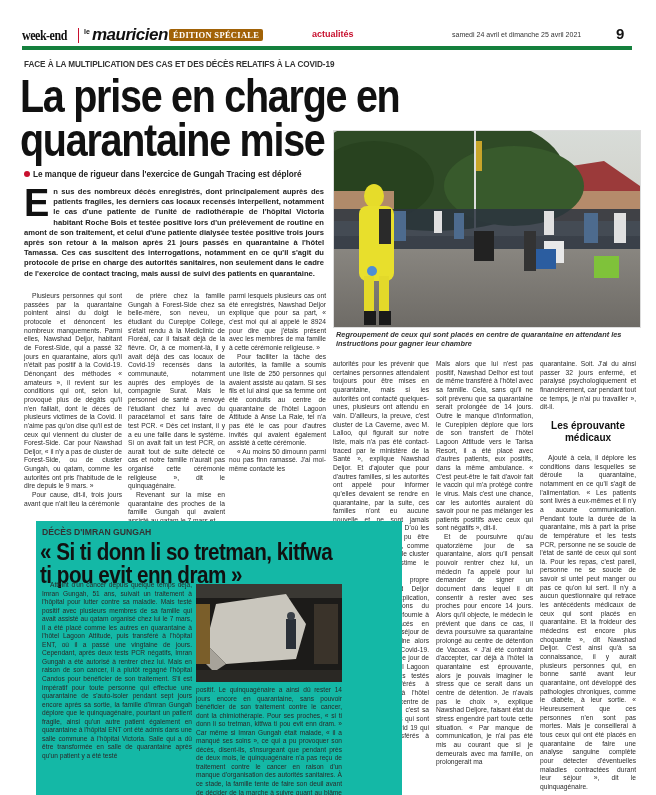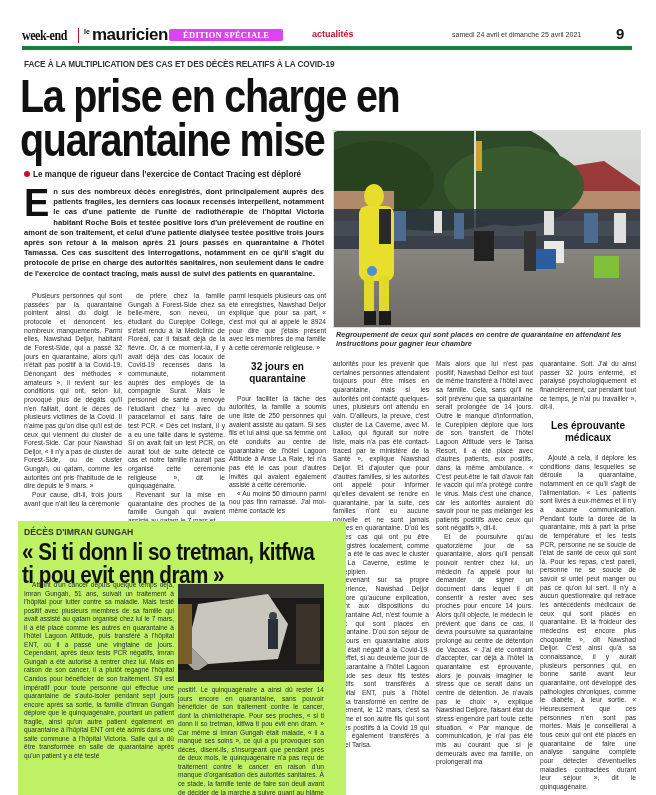--- a/index.html
+++ b/index.html
@@ -4,22 +4,22 @@
 <style>
   html, body { margin:0; padding:0; background:#ffffff; }
   body { width:656px; height:795px; position:relative; overflow:hidden; font-family:"Liberation Sans", sans-serif; color:#222; }
   .abs { position:absolute; }
 
   
   #masthead { left:22px; top:26px; width:610px; height:20px; border-bottom:4px solid #15803d; }
   .brand-weekend { left:0; top:1px; font-family:"Liberation Serif", serif; font-weight:bold; font-size:15px; letter-spacing:-0.6px; color:#111; transform:scaleX(0.8); transform-origin:left; }
   .brand-sep { left:56px; top:2px; width:1px; height:15px; background:#c8102e; }
   .brand-le { left:62px; top:2px; font-size:7px; font-weight:bold; color:#111; }
-  .brand-mauricien { left:70px; top:-1px; font-size:17px; font-weight:bold; letter-spacing:-0.5px; color:#111; }
-  .brand-edition { left:147px; top:3px; background:#d946ef; color:#fff; font-family:"Liberation Serif", serif; font-weight:bold; font-size:8.5px; padding:1px 14px; border-radius:2px; letter-spacing:0.3px; }
+  .brand-mauricien { left:70px; top:-1px; font-size:17px; font-weight:bold; letter-spacing:-0.5px; color:#111;font-style:italic; }
+  .brand-edition { left:147px; top:3px; background:#a16207; color:#fff; font-family:"Liberation Serif", serif; font-weight:bold; font-size:8.5px; padding:1px 4px; border-radius:2px; letter-spacing:0.3px; }
   .section-label { left:290px; top:3px; font-size:9px; font-weight:bold; color:#c8102e; }
   .date-label { left:430px; top:5px; font-size:7px; color:#333; }
   .page-num { left:594px; top:-1px; font-size:15px; font-weight:bold; color:#111; }
 
   
   .kicker { left:24px; top:58px; font-size:9.5px; font-weight:bold; color:#333; letter-spacing:-0.1px; transform:scaleX(0.86); transform-origin:left; white-space:nowrap; }
   .headline { left:20px; top:74px; width:640px; font-family:"Liberation Sans", sans-serif; font-weight:bold; font-size:47px; line-height:44px; color:#111; letter-spacing:-1.5px; transform:scaleX(0.84); transform-origin:left; }
   .subhead { left:24px; top:170px; font-size:8.2px; font-weight:bold; color:#222; white-space:nowrap; }
   .subhead .dot { display:inline-block; width:6px; height:6px; border-radius:50%; background:#c8102e; margin-right:3px; vertical-align:0; }
 
@@ -37,21 +37,21 @@
   #col3 { left:229px; top:292px; width:97px; }
   #col4 { left:333px; top:360px; width:96px; }
   #col5 { left:436px; top:360px; width:97px; }
   #col6 { left:540px; top:360px; width:96px; }
 
   
   #photo { left:333px; top:130px; width:306px; height:196px; overflow:hidden; border:1px solid #ddd; }
   .caption { left:336px; top:330px; width:300px; text-align:left; font-size:7.4px; font-weight:bold; font-style:italic; color:#333; line-height:9px; }
 
   
-  #box { left:18px; top:521px; width:328px; height:274px; background:#bef264; }
+  #box { left:36px; top:521px; width:366px; height:274px; background:#14b8a6; }
   .box-kicker { left:6px; top:5px; font-size:9.8px; font-weight:bold; color:#333; transform:scaleX(0.88); transform-origin:left; white-space:nowrap; }
   .box-title { left:4px; top:19px; width:340px; font-size:24px; line-height:23px; font-weight:bold; color:#111; letter-spacing:-0.6px; transform:scaleX(0.86); transform-origin:left; }
   .box-col { font-size:6.6px; line-height:8.55px; text-align:justify; color:#2a2a2a; }
   .box-col p { margin:0; text-indent:8px; }
   #boxcol1 { left:6px; top:60px; width:150px; }
   #boxcol2 { left:160px; top:165px; width:146px; }
   #box-photo { left:160px; top:63px; width:146px; height:98px; background:#1e1d1b; overflow:hidden; }
 </style>
 </head>
 <body>
@@ -63,21 +63,21 @@
   <span class="abs brand-mauricien">mauricien</span>
   <span class="abs brand-edition">ÉDITION SPÉCIALE</span>
   <span class="abs section-label">actualités</span>
   <span class="abs date-label">samedi 24 avril et dimanche 25 avril 2021</span>
   <span class="abs page-num">9</span>
 </div>
 
 <div class="abs kicker">FACE À LA MULTIPLICATION DES CAS ET DES DÉCÈS RELATIFS À LA COVID-19</div>
 <div class="abs headline">La prise en charge en quarantaine mise en cause</div>
 <div class="abs subhead">
-  <span class="dot"></span><span>Le manque de rigueur dans l'exercice de Contact Tracing est déploré</span>
+  <span class="dot"></span><span>Le manque de rigueur dans l'exercice de Gungah Tracing est déploré</span>
 </div>
 
 <div class="abs lead">
   <span class="dropcap">E</span><span>n sus des nombreux décès enregistrés, dont principalement auprès des patients fragiles, les derniers cas locaux recensés interpellent, notamment le cas d'une patiente de l'unité de radiothérapie de l'hôpital Victoria habitant Roche Bois et testée positive lors d'un prélèvement de routine en amont de son traitement, et celui d'une patiente dialysée testée positive trois jours après son retour à la maison après 21 jours passés en quarantaine à l'hôtel Tamassa. Ces cas suscitent des interrogations, notamment en ce qu'il s'agit du protocole de prise en charge des autorités sanitaires, non seulement dans le cadre de l'exercice de contact tracing, mais aussi de suivi des patients en quarantaine.</span>
 </div>
 
 <div id="photo" class="abs">
   <svg width="306" height="196" viewBox="0 0 306 196">
     <defs>
       <linearGradient id="sky" x1="0" y1="0" x2="0" y2="1">
@@ -134,21 +134,20 @@
 <div id="col1" class="abs col">
   <p>Plusieurs personnes qui sont passées par la quarantaine pointent ainsi du doigt le protocole et dénoncent les nombreux manquements. Parmi elles, Nawshad Deljor, habitant de Forest-Side, qui a passé 32 jours en quarantaine, alors qu'il n'était pas positif à la Covid-19. Dénonçant des méthodes « amateurs », il revient sur les conditions qui ont, selon lui, provoqué plus de dégâts qu'il n'en faillait, dont le décès de plusieurs victimes de la Covid. Il n'aime pas qu'on dise qu'il est de ceux qui viennent du cluster de Forest-Side. Car pour Nawshad Deljor, « il n'y a pas de cluster de Forest-Side, ou de cluster Gungah, ou qatam, comme les autorités ont pris l'habitude de le dire depuis le 9 mars. »</p>
   <p>Pour cause, dit-il, trois jours avant que n'ait lieu la cérémonie</p>
 </div>
 <div id="col2" class="abs col">
   <p>de prière chez la famille Gungah à Forest-Side chez sa belle-mère, son neveu, un étudiant du Curepipe College, s'était rendu à la Mediclinic de Floréal, car il faisait déjà de la fièvre. Or, à ce moment-là, il y avait déjà des cas locaux de Covid-19 recensés dans la communauté, notamment auprès des employés de la compagnie Surat. Mais le personnel de santé a renvoyé l'étudiant chez lui avec du paracétamol et sans faire de test PCR. « Dès cet instant, il y a eu une faille dans le système. Si on avait fait un test PCR, on aurait tout de suite détecté ce cas et notre famille n'aurait pas organisé cette cérémonie religieuse », dit le quinquagénaire.</p>
   <p>Revenant sur la mise en quarantaine des proches de la famille Gungah qui avaient assisté au qatam le 7 mars et</p>
 </div>
 <div id="col3" class="abs col">
   <p style="text-indent:0">parmi lesquels plusieurs cas ont été enregistrés, Nawshad Deljor explique que pour sa part, « c'est moi qui ai appelé le 8924 pour dire que j'étais présent avec les membres de ma famille à cette cérémonie religieuse. »</p>
-  <div class="subhead2">32 jours en quarantaine</div>
   <p>Pour faciliter la tâche des autorités, la famille a soumis une liste de 250 personnes qui avaient assisté au qatam. Si ses fils et lui ainsi que sa femme ont été conduits au centre de quarantaine de l'hôtel Lagoon Attitude à Anse La Raie, tel n'a pas été le cas pour d'autres invités qui avaient également assisté à cette cérémonie.</p>
   <p>« Au moins 50 dimounn parmi nou pas finn ramassé. J'ai moi-même contacté les</p>
 </div>
 <div id="col4" class="abs col">
   <p style="text-indent:0">autorités pour les prévenir que certaines personnes attendaient toujours pour être mises en quarantaine, mais si les autorités ont contacté quelques-unes, plusieurs ont attendu en vain. D'ailleurs, la preuve, c'est cluster de La Caverne, avec M. Lalloo, qui figurait sur notre liste, mais n'a pas été contact-traced par le ministère de la Santé », explique Nawshad Deljor. Et d'ajouter que pour d'autres familles, si les autorités ont appelé pour informer qu'elles devaient se rendre en quarantaine, par la suite, ces familles n'ont eu aucune nouvelle et ne sont jamais parties en quarantaine. D'où les autres cas qui ont pu être enregistrés localement, comme cela a été le cas avec le cluster de La Caverne, estime le Curepipien.</p>
   <p>Revenant sur sa propre expérience, Nawshad Deljor déplore qu'aucune explication, quant aux dispositions du Quarantaine Act, n'est fournie à ceux qui sont placés en quarantaine. D'où son séjour de 32 jours en quarantaine alors qu'il était négatif à la Covid-19. En effet, si au deuxième jour de la quarantaine à l'hôtel Lagoon Attitude ses deux fils testés positifs sont transférés à l'hôpital ENT, puis à l'hôtel Tarisa transformé en centre de traitement, le 12 mars, c'est sa femme et son autre fils qui sont testés positifs à la Covid 19 qui sont également transférés à l'hôtel Tarisa.</p>
 </div>
 <div id="col5" class="abs col">
   <p style="text-indent:0">Mais alors que lui n'est pas positif, Nawshad Delhor est tout de même transféré à l'hôtel avec sa famille. Cela, sans qu'il ne soit prévenu que sa quarantaine serait prolongée de 14 jours. Outre le manque d'information, le Curepipien déplore que lors de son transfert de l'hôtel Lagoon Attitude vers le Tarisa Resort, il a été placé avec d'autres patients, eux positifs, dans la même ambulance. « C'est peut-être le fait d'avoir fait le vaccin qui m'a protégé contre le virus. Mais c'est une chance, car les autorités auraient dû savoir pour ne pas mélanger les patients positifs avec ceux qui sont négatifs », dit-il.</p>
   <p>Et de poursuivre qu'au quatorzième jour de sa quarantaine, alors qu'il pensait pouvoir rentrer chez lui, un médecin l'a appelé pour lui demander de signer un document dans lequel il dit consentir à rester avec ses proches pour encore 14 jours. Alors qu'il objecte, le médecin le prévient que dans ce cas, il devra poursuivre sa quarantaine prolongé au centre de détention de Vacoas. « J'ai été contraint d'accepter, car déjà à l'hôtel la quarantaine est éprouvante, alors je pouvais imaginer le stress que ce serait dans un centre de détention. Je n'avais pas le choix », explique Nawshad Deljore, faisant état du stress engendré part toute cette situation. « Par manque de communication, je n'ai pas été mis au courant que si je demeurais avec ma famille, on prolongerait ma</p>

